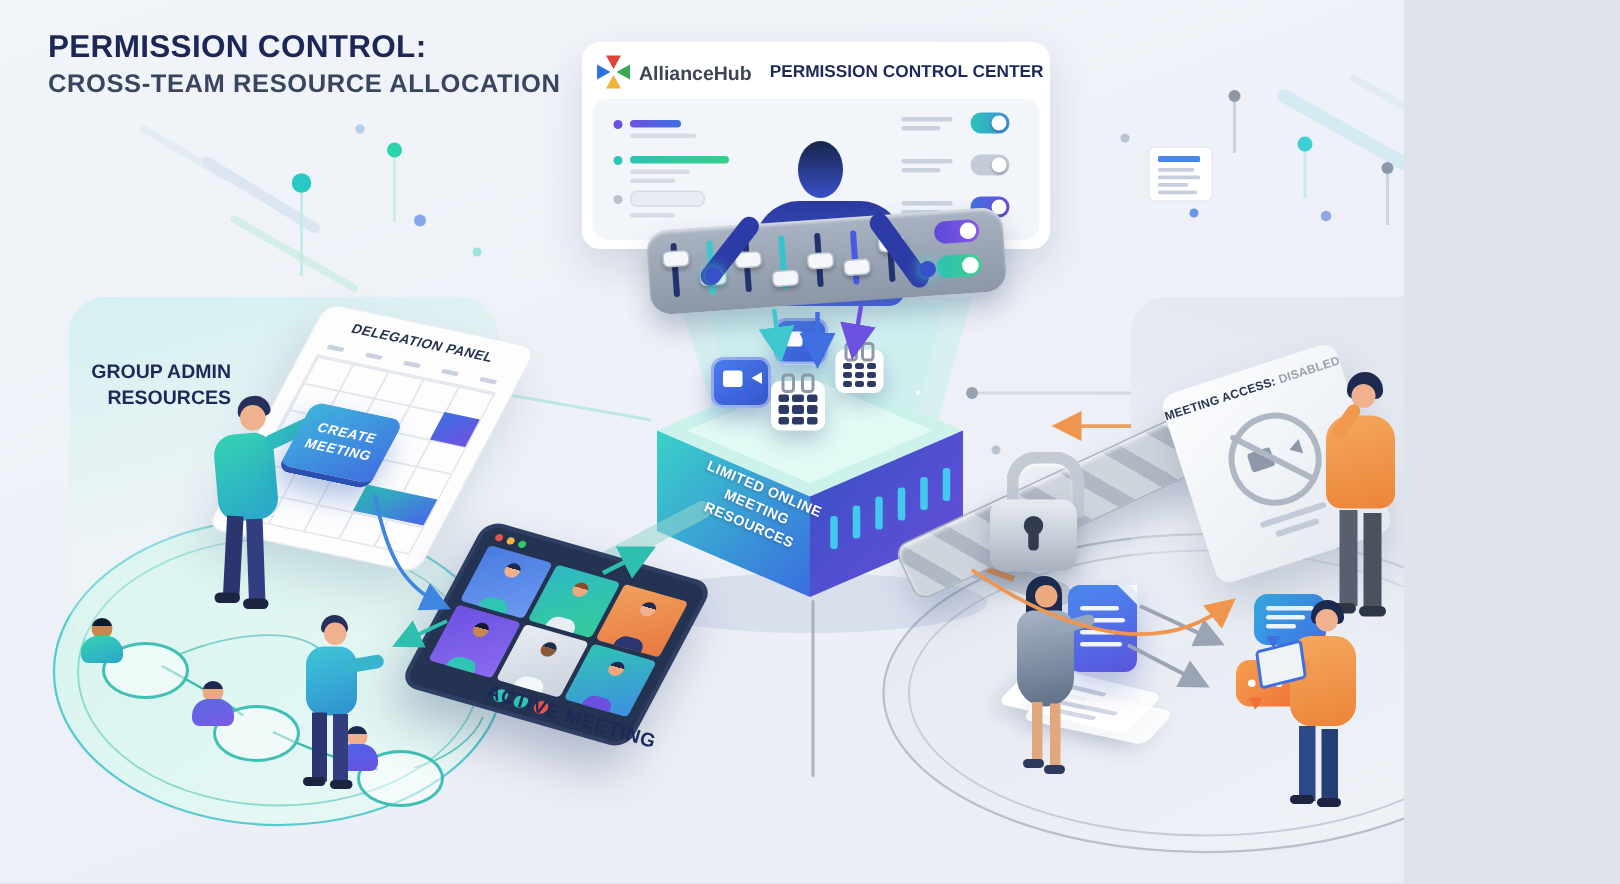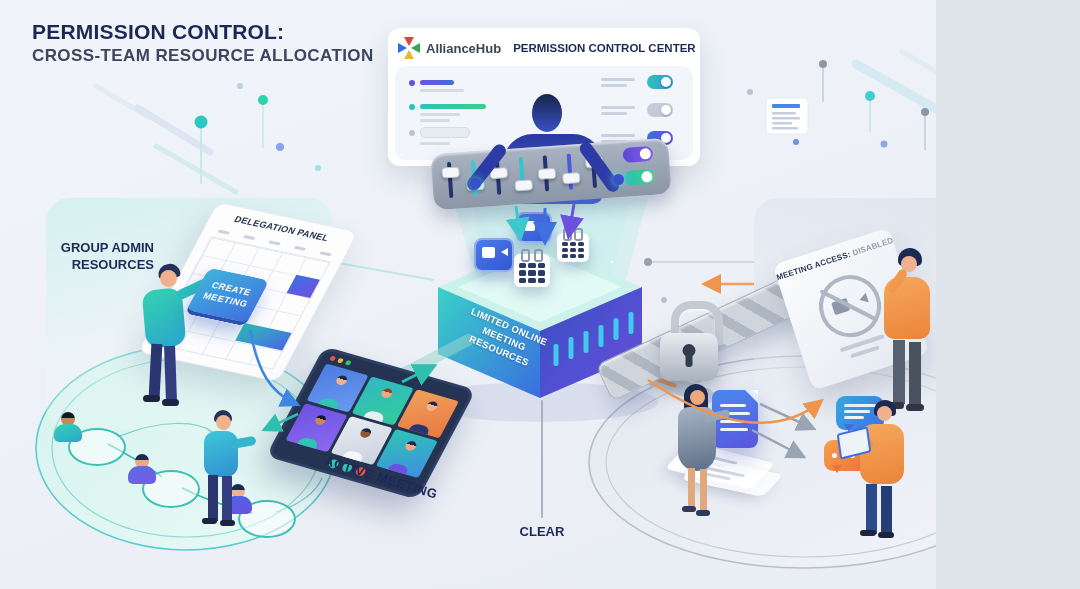--- a/index.html
+++ b/index.html
@@ -592,21 +592,20 @@
   <div class="abs fig" style="left:860px;top:424px;width:44px;height:60px;border-radius:14px;background:linear-gradient(165deg,#f4a85e,#ec8438);"></div>
   <div class="abs fig" style="left:850px;top:436px;width:24px;height:9px;border-radius:5px;background:#ee9348;transform:rotate(28deg);"></div>
   <div class="abs fig" style="left:838px;top:430px;width:28px;height:22px;border-radius:3px;background:#eef3f8;border:2px solid #3f6fe0;transform:rotate(-14deg) skewX(-6deg);"></div>
   <div class="abs fig" style="left:866px;top:484px;width:11px;height:50px;background:#2c4a8a;"></div>
   <div class="abs fig" style="left:881px;top:486px;width:11px;height:50px;background:#243e76;"></div>
   <div class="abs fig" style="left:860px;top:530px;width:16px;height:6px;border-radius:3px;background:#1d2440;"></div>
   <div class="abs fig" style="left:878px;top:532px;width:16px;height:6px;border-radius:3px;background:#1d2440;"></div>
 
   <div class="abs" style="left:541px;top:400px;width:2px;height:118px;background:#9aa4b2;opacity:.8;border-radius:1px;z-index:4;"></div>
   <div class="abs lbl clear">
-    <div>CLEAR</div>
   </div>
 
   <svg class="abs" width="1080" height="589" style="left:0;top:0;z-index:20;pointer-events:none;">
     <defs>
       <marker id="fTeal" markerWidth="9" markerHeight="9" refX="6" refY="4" orient="auto">
           <path d="M0,0L8,4L0,8z" fill="#2fbfae"></path>
         </marker>
       <marker id="fBlue" markerWidth="9" markerHeight="9" refX="6" refY="4" orient="auto">
           <path d="M0,0L8,4L0,8z" fill="#3f86e0"></path>
         </marker>

